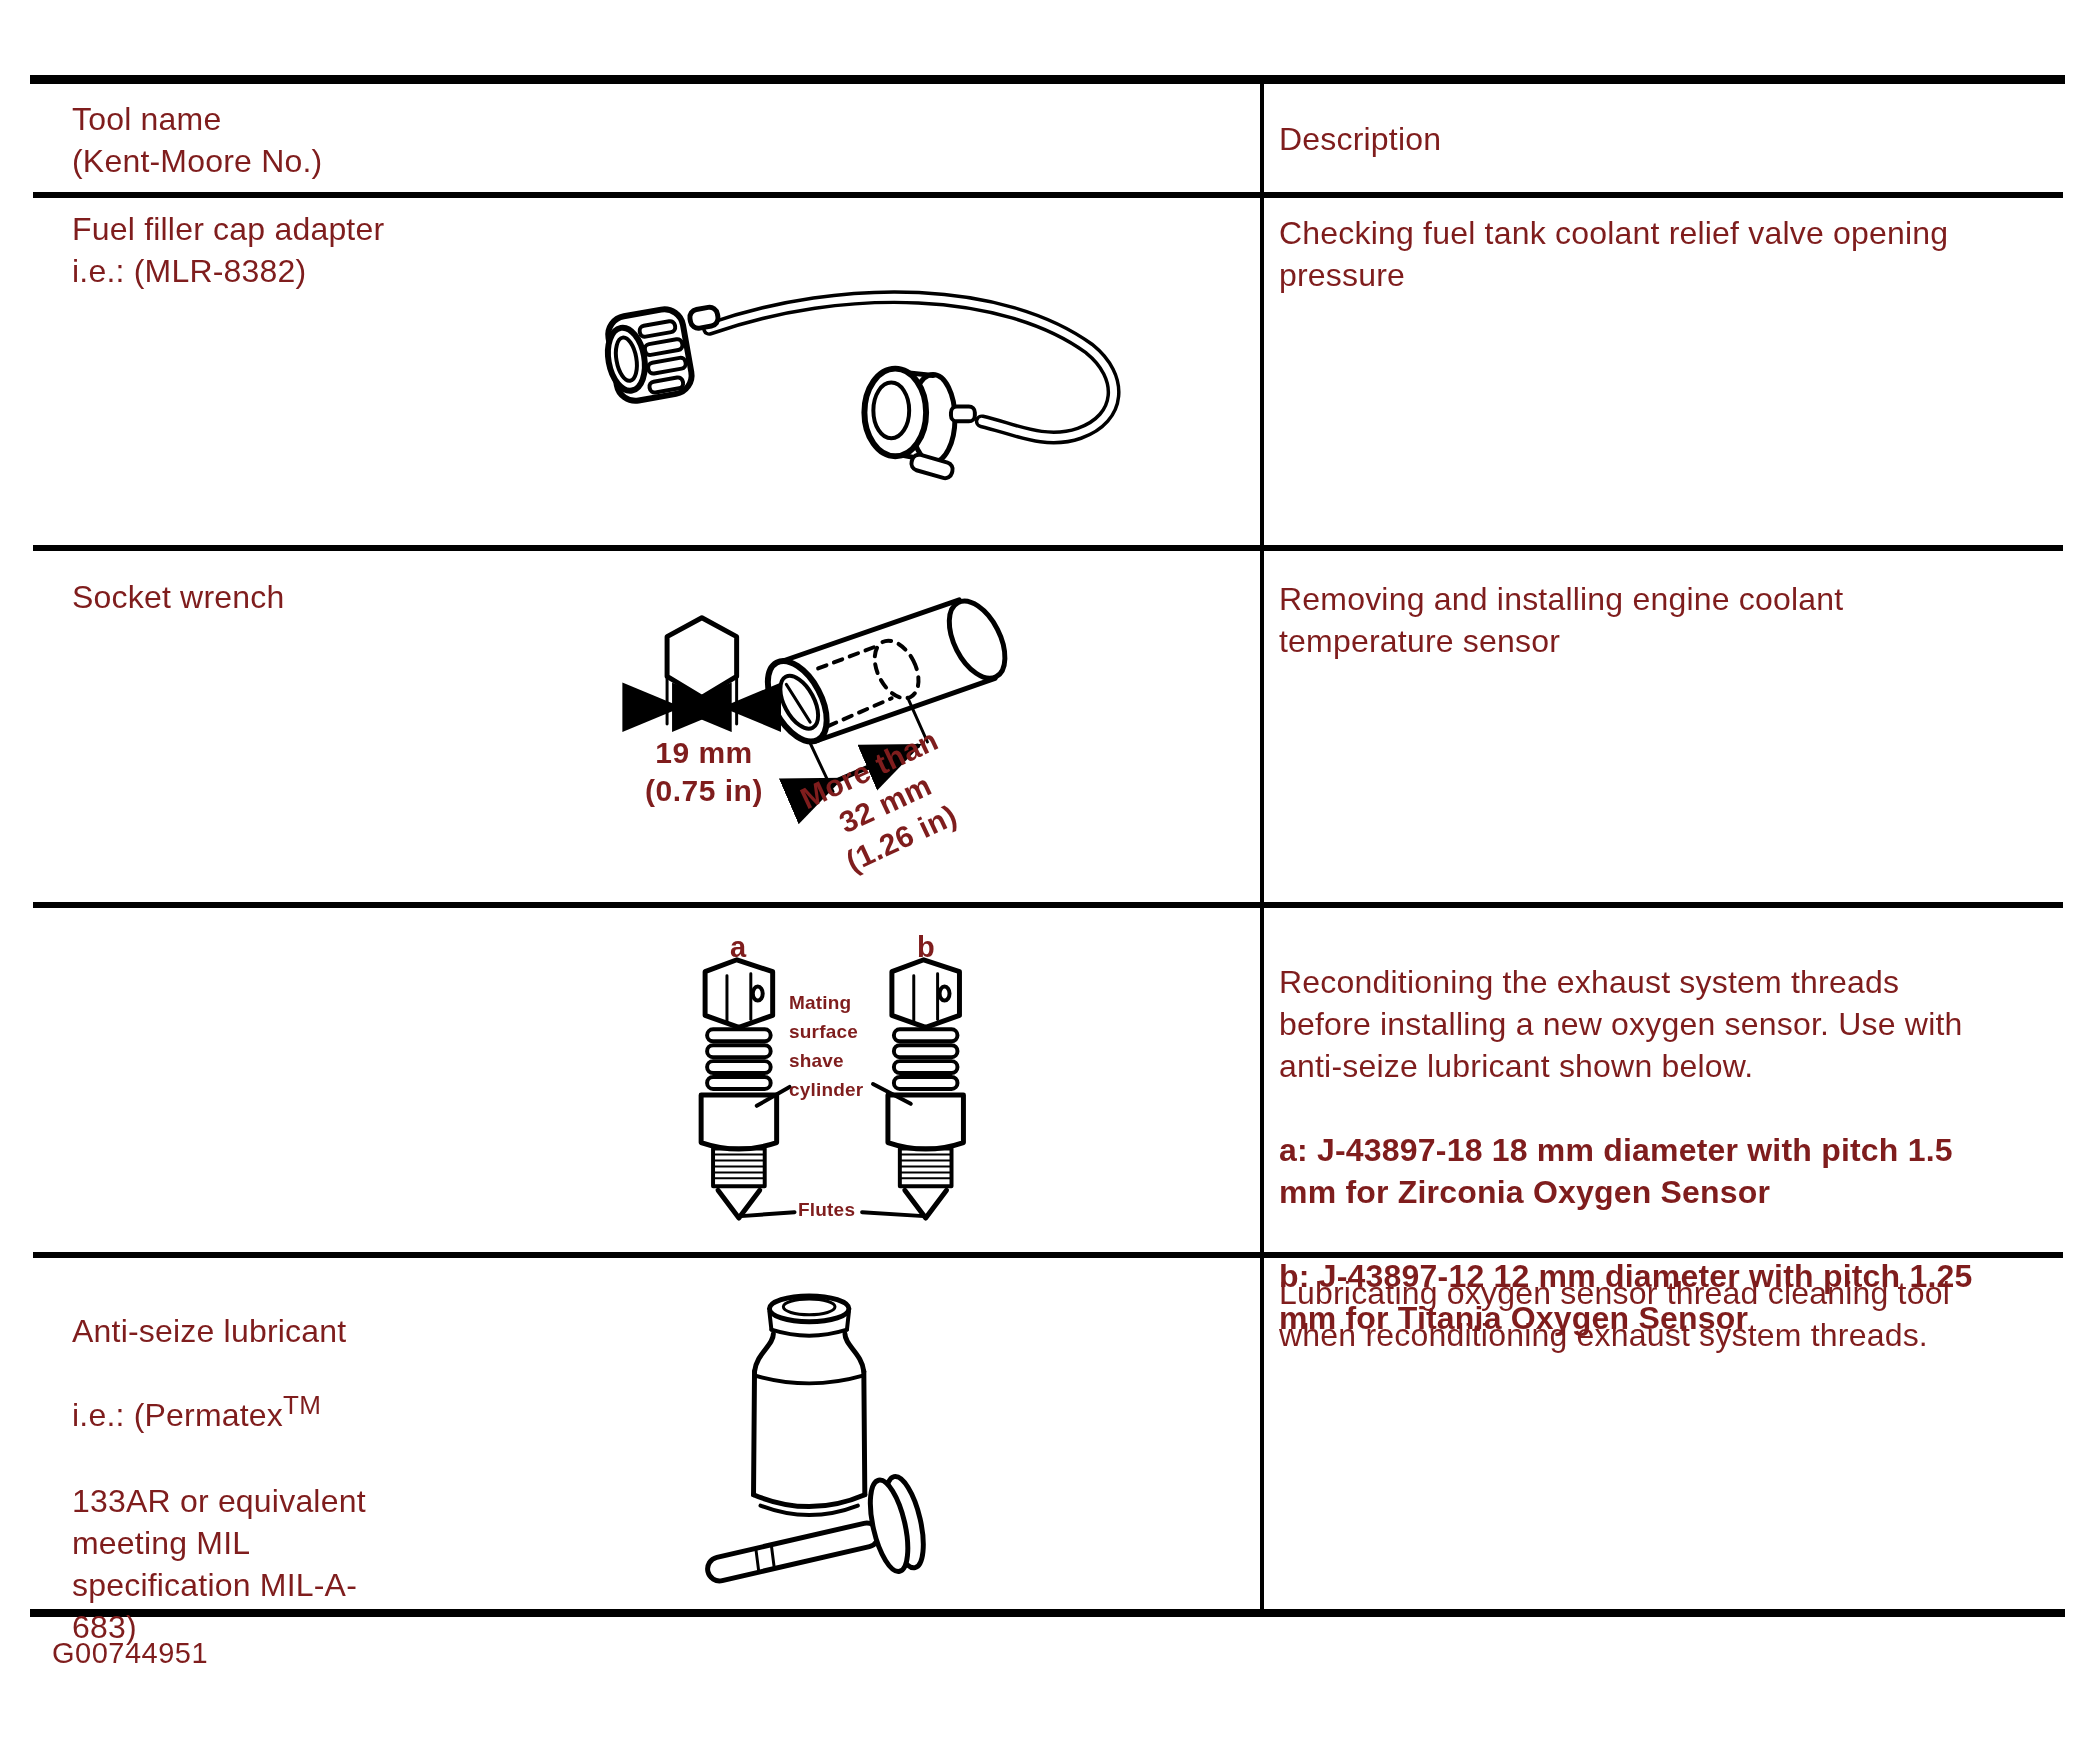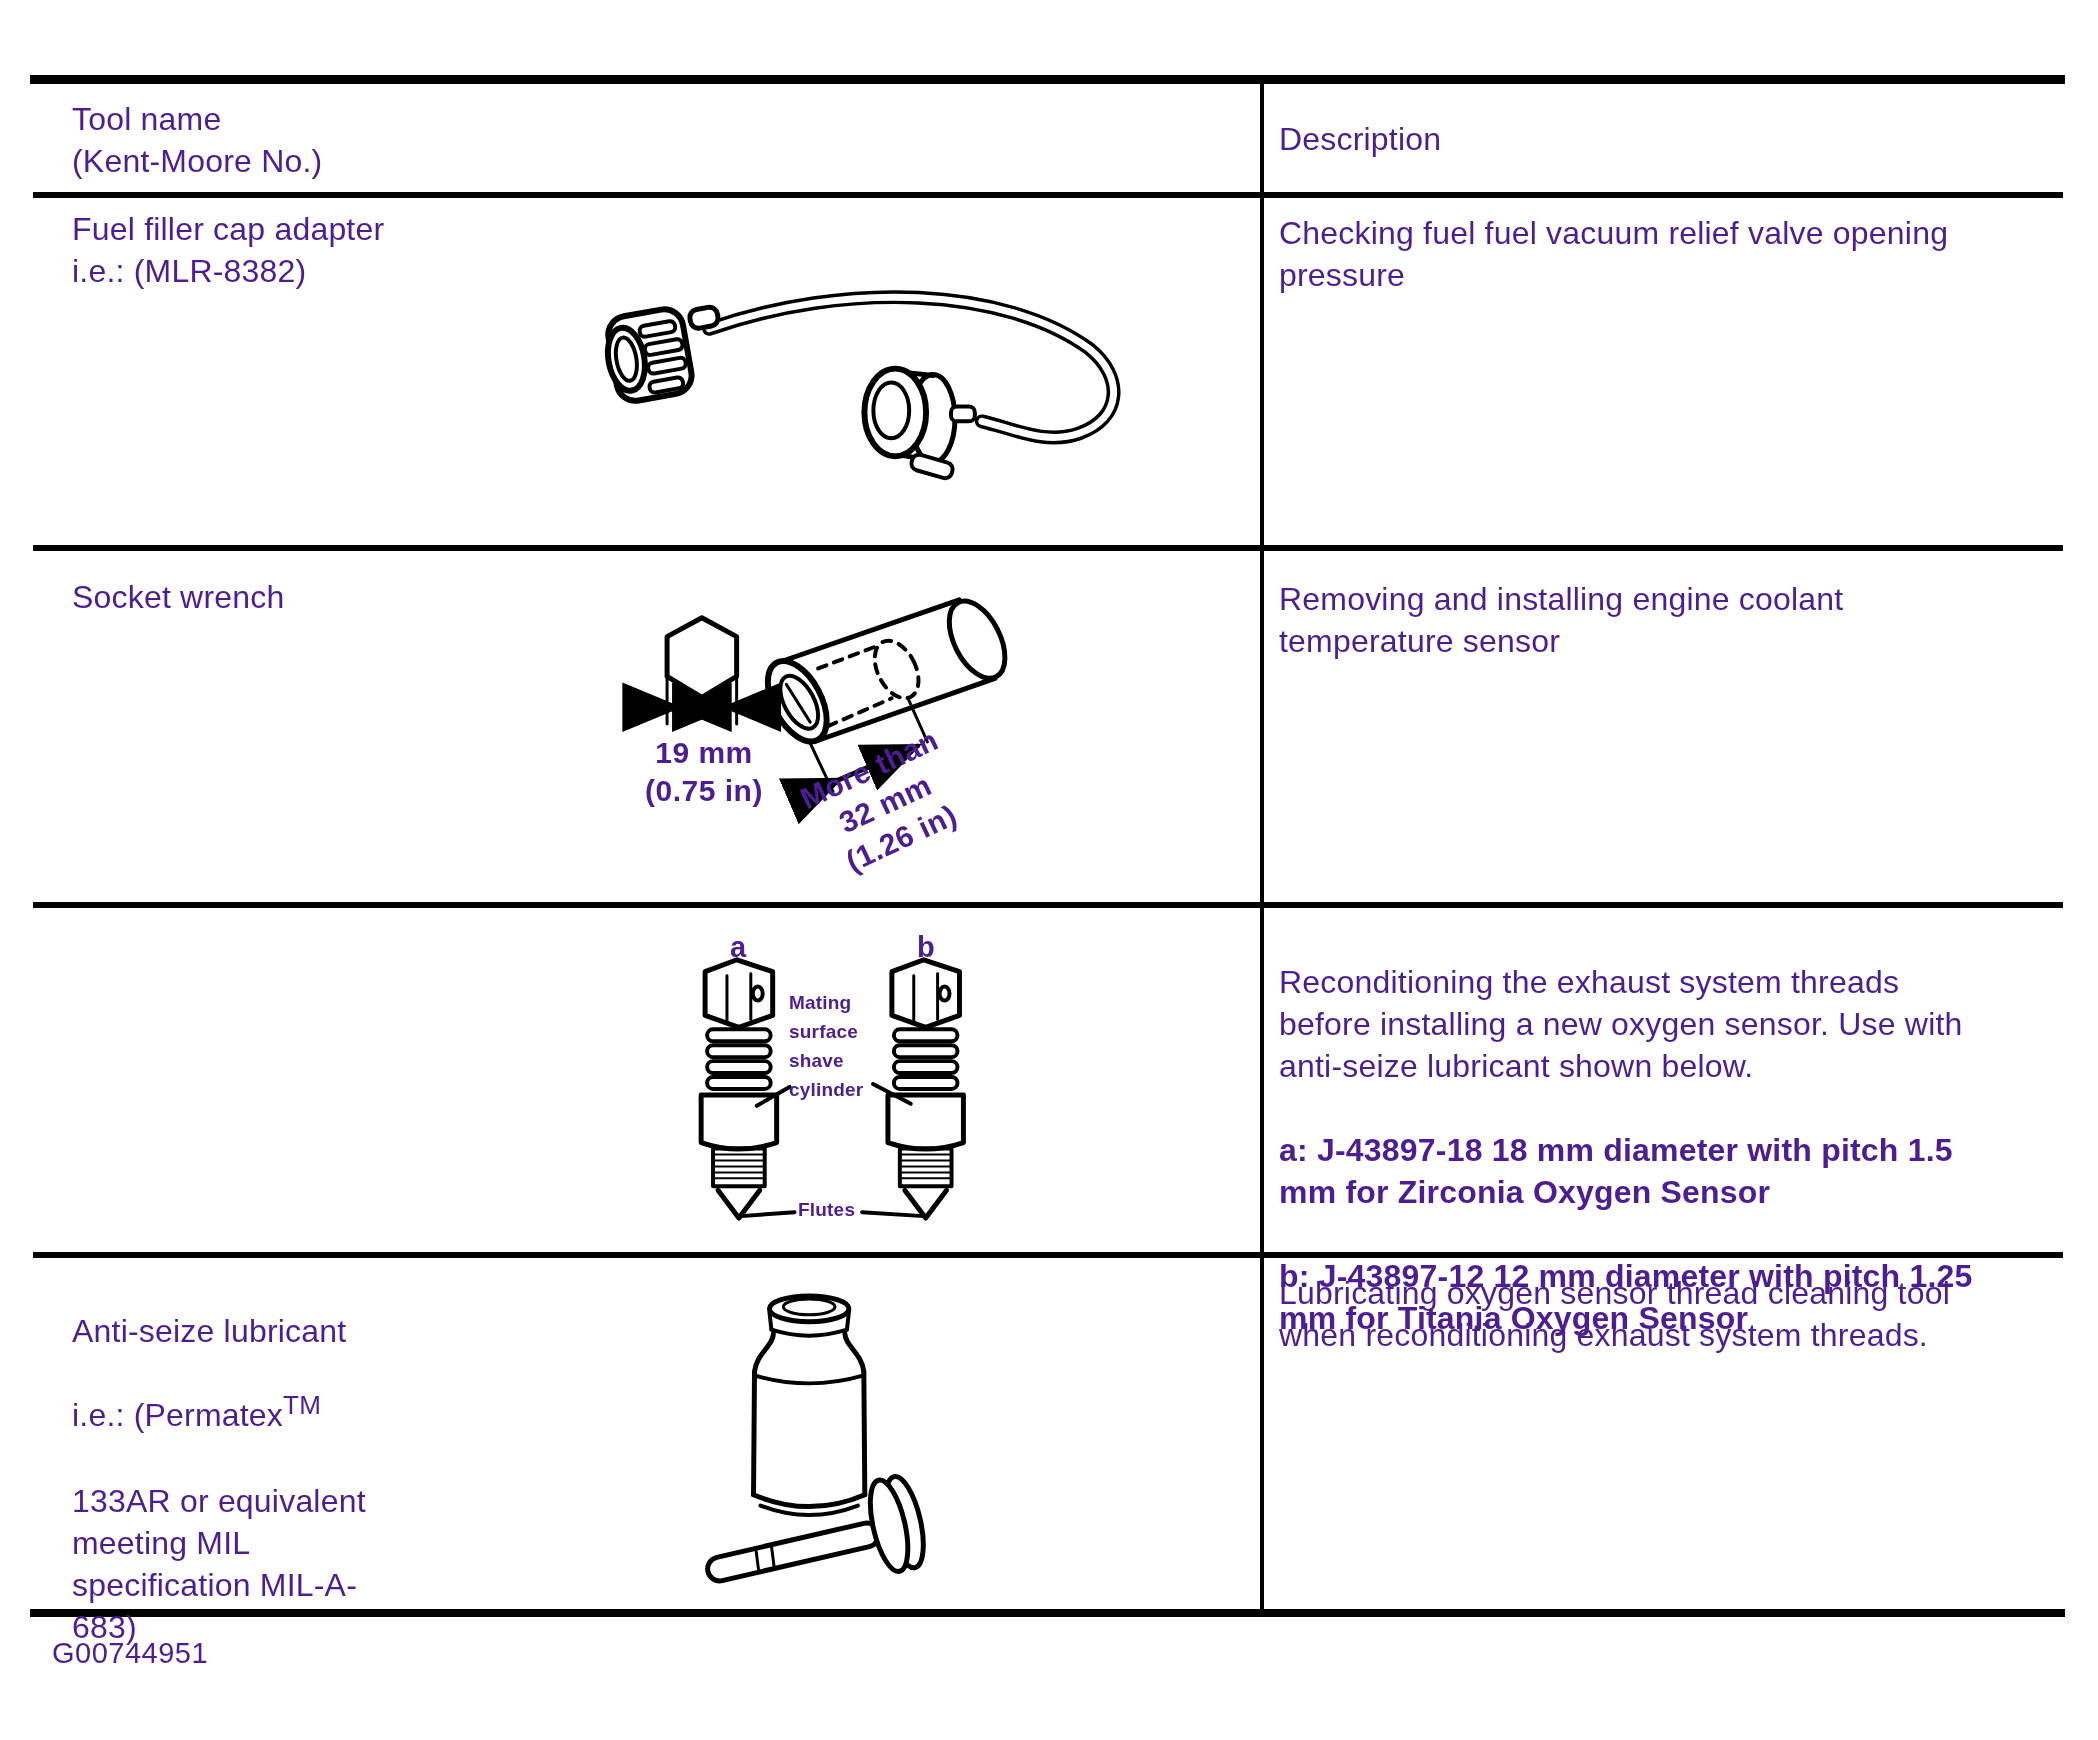--- a/index.html
+++ b/index.html
@@ -1,18 +1,18 @@
 <!DOCTYPE html>
 <html><head>
 <meta charset="utf-8">
 <style>
   html,body{margin:0;padding:0;background:#e8e8e8;}
   .page{
     position:relative;width:2098px;height:1740px;background:#ffffff;
-    font-family:"Liberation Sans","DejaVu Sans",sans-serif;color:#4c1d95;
+    font-family:"Liberation Sans","DejaVu Sans",sans-serif;color:#7f1d1d;
     overflow:hidden;
   }
   .rule{position:absolute;background:#000;}
   .row{position:absolute;left:35px;width:2030px;}
   .cell-text{
     position:absolute;font-size:32px;line-height:42px;white-space:pre-line;
     letter-spacing:0.2px;
   }
   .bold{font-weight:700;}
   .sup{font-size:26px;position:relative;top:-12px;font-weight:inherit;}
@@ -45,21 +45,21 @@
 
   <div class="row" style="top:84px;height:108px">
     <div class="cell-text" style="left:37px;top:14px">Tool name
 (Kent-Moore No.)</div>
     <div class="cell-text" style="left:1244px;top:34px">Description</div>
   </div>
 
   <div class="row" style="top:198px;height:347px">
     <div class="cell-text" style="left:37px;top:10px">Fuel filler cap adapter
 i.e.: (MLR-8382)</div>
-    <div class="cell-text" style="left:1244px;top:14px">Checking fuel fuel vacuum relief valve opening
+    <div class="cell-text" style="left:1244px;top:14px">Checking fuel tank coolant relief valve opening
 pressure</div>
 
     <svg style="left:512px;top:81px" width="597" height="229" viewBox="0 0 600 230">
       <g fill="none" stroke="#000" stroke-linecap="round" stroke-linejoin="round">
 
         <g>
           <path d="M163 50 C 300 2, 460 8, 545 70 C 580 98, 578 140, 535 155 C 500 167, 468 150, 437 143" stroke-width="14"></path>
           <path d="M163 50 C 300 2, 460 8, 545 70 C 580 98, 578 140, 535 155 C 500 167, 468 150, 437 143" stroke="#fff" stroke-width="7"></path>
         </g>
 

